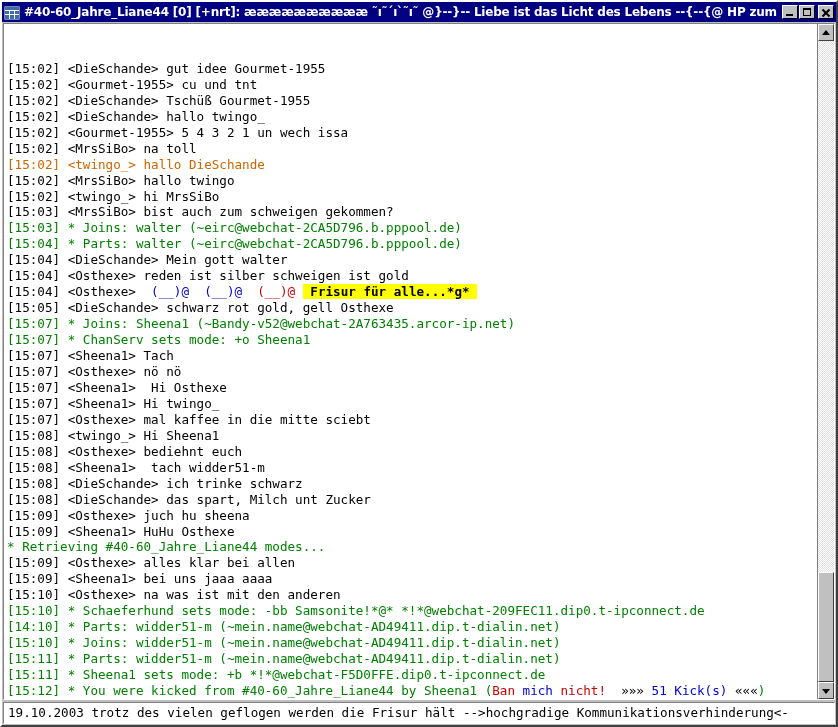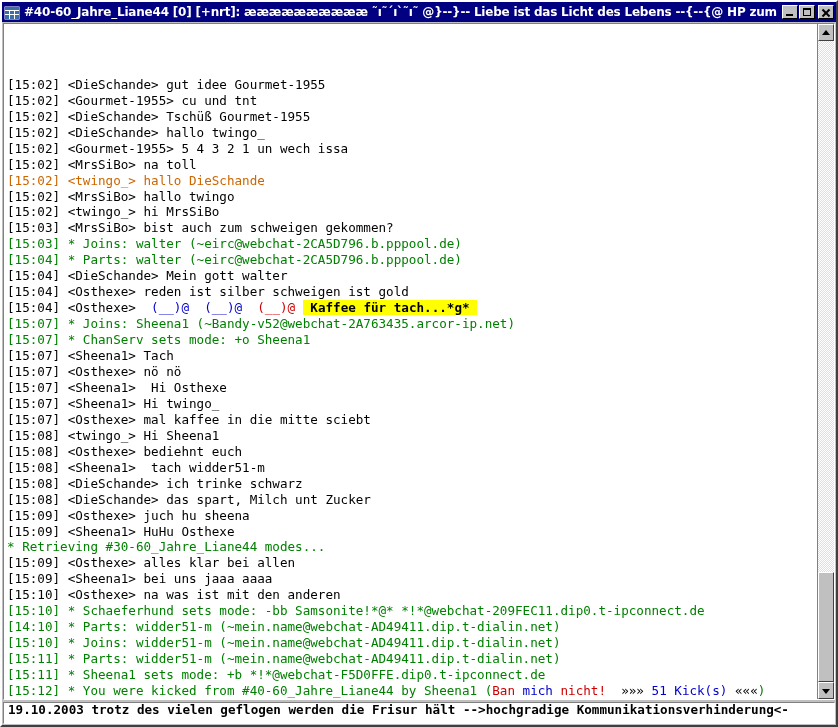--- a/index.html
+++ b/index.html
@@ -219,23 +219,23 @@
     height: 22px;
     flex: 0 0 22px;
     margin: 2px 0 1px 0;
     background: #ffffff;
     border-top: 1px solid #808080;
     border-left: 1px solid #808080;
     border-right: 1px solid #ffffff;
     border-bottom: 1px solid #ffffff;
     box-sizing: border-box;
     display: flex;
+    align-items: center;
     padding-left: 4px;
     overflow: hidden;
-    font-weight: bold;
   }
   #statusbar-text {
     font-family: "DejaVu Sans Mono", monospace;
     font-size: 12.6px;
     color: #000000;
     white-space: pre;
     line-height: 14px;
   }
 </style>
 </head>
@@ -277,36 +277,37 @@
             <div class="line"><span class="c-black">[15:02] &lt;Gourmet-1955&gt; 5 4 3 2 1 un wech issa</span></div>
             <div class="line"><span class="c-black">[15:02] &lt;MrsSiBo&gt; na toll</span></div>
             <div class="line"><span class="c-orange">[15:02] &lt;twingo_&gt; hallo DieSchande</span></div>
             <div class="line"><span class="c-black">[15:02] &lt;MrsSiBo&gt; hallo twingo</span></div>
             <div class="line"><span class="c-black">[15:02] &lt;twingo_&gt; hi MrsSiBo</span></div>
             <div class="line"><span class="c-black">[15:03] &lt;MrsSiBo&gt; bist auch zum schweigen gekommen?</span></div>
             <div class="line"><span class="c-green">[15:03] * Joins: walter (~eirc@webchat-2CA5D796.b.pppool.de)</span></div>
             <div class="line"><span class="c-green">[15:04] * Parts: walter (~eirc@webchat-2CA5D796.b.pppool.de)</span></div>
             <div class="line"><span class="c-black">[15:04] &lt;DieSchande&gt; Mein gott walter</span></div>
             <div class="line"><span class="c-black">[15:04] &lt;Osthexe&gt; reden ist silber schweigen ist gold</span></div>
-            <div class="line"><span class="c-black">[15:04] &lt;Osthexe&gt;  </span><span class="c-blue">(__)@</span><span class="c-black">  </span><span class="c-blue">(__)@</span><span class="c-black">  </span><span class="c-red">(__)@</span><span class="c-black"> </span><span class="c-black hl"> Kaffee für tach...*g* </span></div>
+            <div class="line"><span class="c-black">[15:04] &lt;Osthexe&gt;  </span><span class="c-blue">(__)@</span><span class="c-black">  </span><span class="c-blue">(__)@</span><span class="c-black">  </span><span class="c-red">(__)@</span><span class="c-black"> </span><span class="c-black hl"> Frisur für alle...*g* </span></div>
+            <div class="line"><span class="c-black">[15:05] &lt;DieSchande&gt; schwarz rot gold, gell Osthexe</span></div>
             <div class="line"><span class="c-green">[15:07] * Joins: Sheena1 (~Bandy-v52@webchat-2A763435.arcor-ip.net)</span></div>
             <div class="line"><span class="c-green">[15:07] * ChanServ sets mode: +o Sheena1</span></div>
             <div class="line"><span class="c-black">[15:07] &lt;Sheena1&gt; Tach</span></div>
             <div class="line"><span class="c-black">[15:07] &lt;Osthexe&gt; nö nö</span></div>
             <div class="line"><span class="c-black">[15:07] &lt;Sheena1&gt;  Hi Osthexe</span></div>
             <div class="line"><span class="c-black">[15:07] &lt;Sheena1&gt; Hi twingo_</span></div>
             <div class="line"><span class="c-black">[15:07] &lt;Osthexe&gt; mal kaffee in die mitte sciebt</span></div>
             <div class="line"><span class="c-black">[15:08] &lt;twingo_&gt; Hi Sheena1</span></div>
             <div class="line"><span class="c-black">[15:08] &lt;Osthexe&gt; bediehnt euch</span></div>
             <div class="line"><span class="c-black">[15:08] &lt;Sheena1&gt;  tach widder51-m</span></div>
             <div class="line"><span class="c-black">[15:08] &lt;DieSchande&gt; ich trinke schwarz</span></div>
             <div class="line"><span class="c-black">[15:08] &lt;DieSchande&gt; das spart, Milch unt Zucker</span></div>
             <div class="line"><span class="c-black">[15:09] &lt;Osthexe&gt; juch hu sheena</span></div>
             <div class="line"><span class="c-black">[15:09] &lt;Sheena1&gt; HuHu Osthexe</span></div>
-            <div class="line"><span class="c-green">* Retrieving #30-60_Jahre_Liane44 modes...</span></div>
+            <div class="line"><span class="c-green">* Retrieving #40-60_Jahre_Liane44 modes...</span></div>
             <div class="line"><span class="c-black">[15:09] &lt;Osthexe&gt; alles klar bei allen</span></div>
             <div class="line"><span class="c-black">[15:09] &lt;Sheena1&gt; bei uns jaaa aaaa</span></div>
             <div class="line"><span class="c-black">[15:10] &lt;Osthexe&gt; na was ist mit den anderen</span></div>
             <div class="line"><span class="c-green">[15:10] * Schaeferhund sets mode: -bb Samsonite!*@* *!*@webchat-209FEC11.dip0.t-ipconnect.de</span></div>
             <div class="line"><span class="c-green">[14:10] * Parts: widder51-m (~mein.name@webchat-AD49411.dip.t-dialin.net)</span></div>
             <div class="line"><span class="c-green">[15:10] * Joins: widder51-m (~mein.name@webchat-AD49411.dip.t-dialin.net)</span></div>
             <div class="line"><span class="c-green">[15:11] * Parts: widder51-m (~mein.name@webchat-AD49411.dip.t-dialin.net)</span></div>
             <div class="line"><span class="c-green">[15:11] * Sheena1 sets mode: +b *!*@webchat-F5D0FFE.dip0.t-ipconnect.de</span></div>
             <div class="line"><span class="c-green">[15:12] * You were kicked from #40-60_Jahre_Liane44 by Sheena1 (</span><span class="c-red">Ban </span><span class="c-blue">mich </span><span class="c-red">nicht!</span><span class="c-black">  </span><span class="c-black">»»»</span><span class="c-black"> </span><span class="c-blue">51 Kick(s)</span><span class="c-black"> </span><span class="c-black">«««</span><span class="c-green">)</span></div>
           </div>

